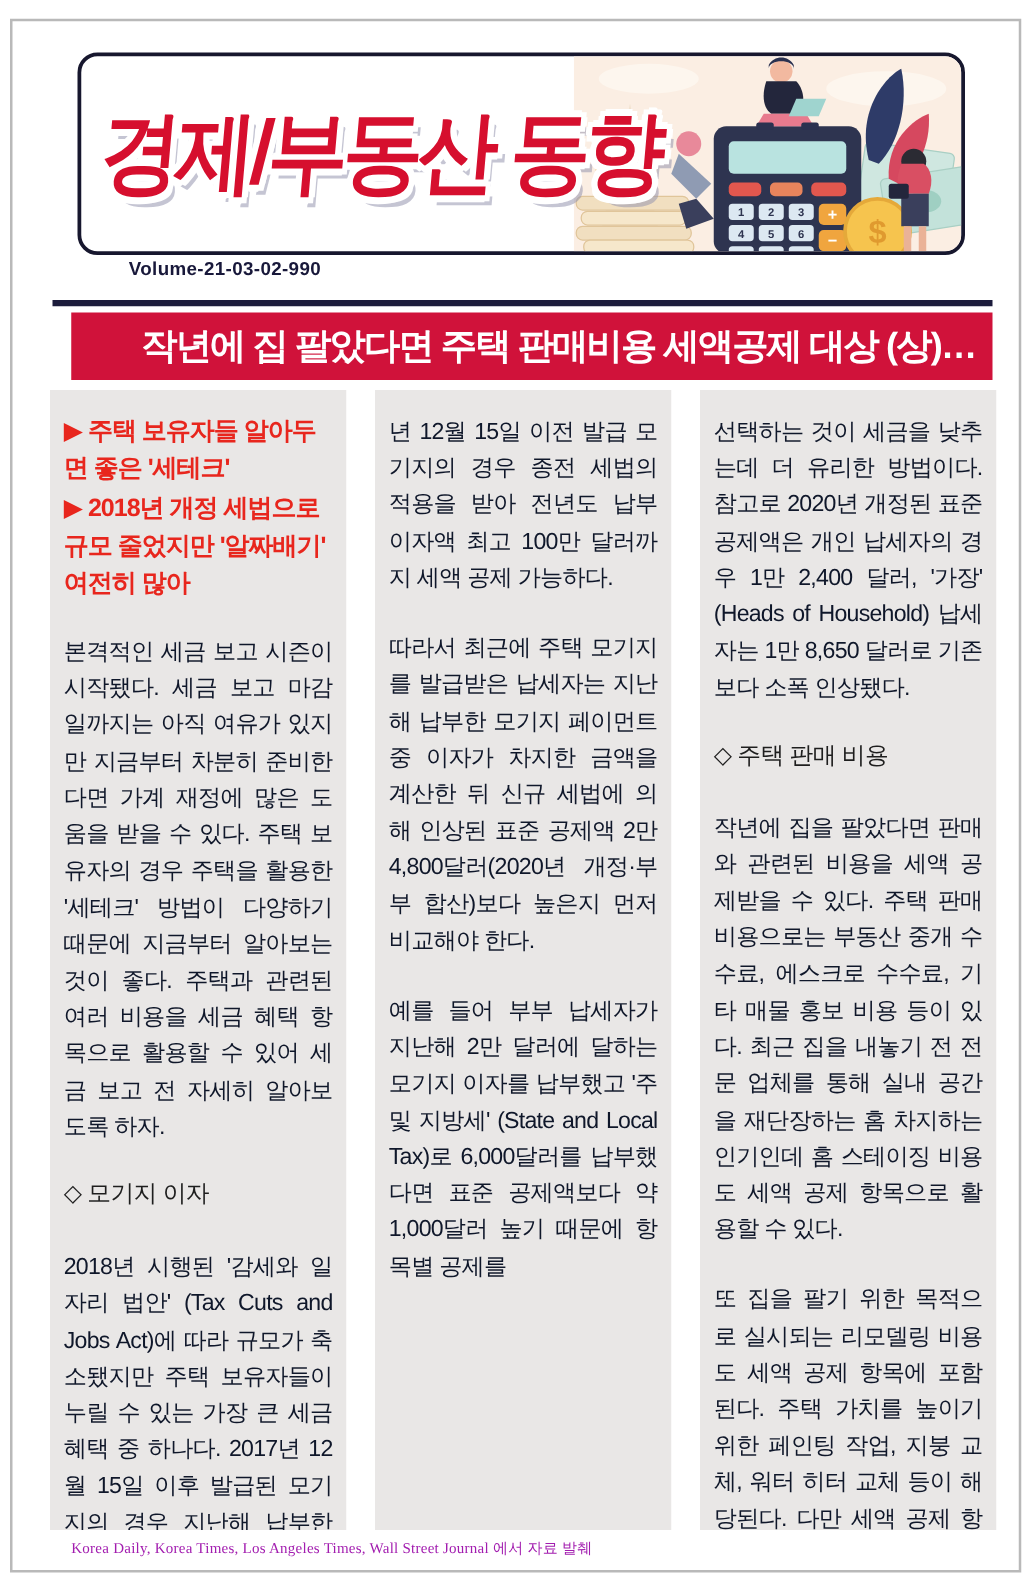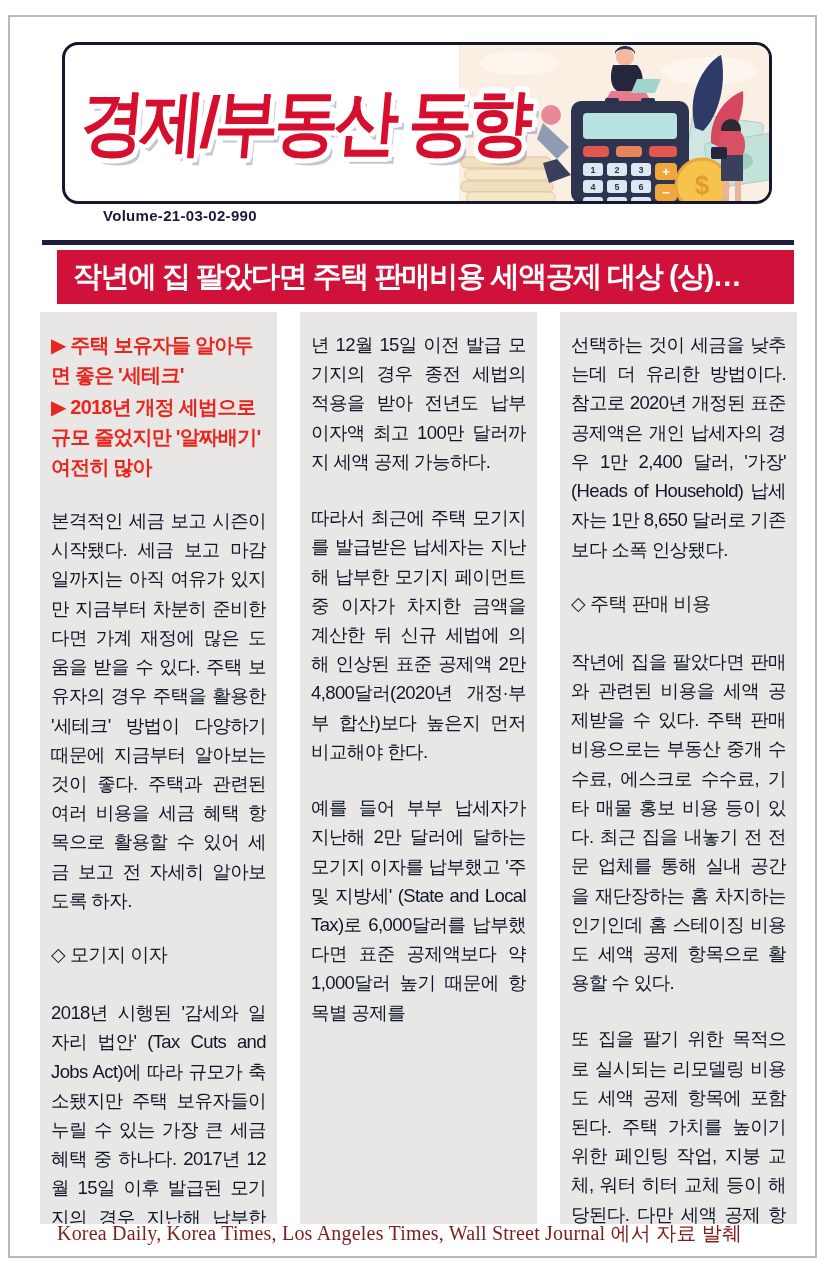--- a/index.html
+++ b/index.html
@@ -23,35 +23,35 @@
                       6px 7px 0 rgba(150,150,175,.55); }
   .volume-line { position:absolute; left:77px; top:190px; font-size:15px; font-weight:bold;
                  color:#18183a; letter-spacing:.3px;margin-left:16px; }
 
   
   .navy-rule { position:absolute; left:32px; top:223px; width:752px; height:5px;
                background:#1c1c3c; }
   .headline-banner { position:absolute; left:47px; top:233px; width:737px; height:54px;
                      background:#d0123a; display:flex; align-items:center; }
   .headline-text { color:#ffffff; font-size:29px; font-weight:800; letter-spacing:-1.5px;
-                   padding-left:16px; white-space:nowrap; }
+                   padding-left:16px; white-space:nowrap;margin-left:40px; }
 
   
   .article { position:absolute; left:30px; top:295px; width:757px; height:912px;
              display:flex; gap:23px; background:#ffffff; }
   .col { flex:1 1 0; background:#e9e7e6; padding:18px 11px; height:100%; overflow:hidden; }
   .col p { font-size:18.5px; line-height:1.58; color:#0f172a; text-align:justify;
            letter-spacing:-0.6px; margin-bottom:27px; }
   .lead-bullets { color:#e8261d; font-weight:bold; font-size:20px; line-height:1.5;
                   letter-spacing:-0.8px; margin-bottom:24px; }
   .lead-bullets div { margin-bottom:2px; }
   .subhead { font-size:19px; color:#1e1e1e; letter-spacing:-0.5px; margin:6px 0 30px 0; }
 
   
-  .footer-source { position:absolute; left:47px; bottom:9px; font-size:20px; color:#7f1d1d;
+  .footer-source { position:absolute; left:47px; bottom:9px; font-size:12px; color:#a21caf;
                    font-family:"Liberation Serif","DejaVu Serif",serif; letter-spacing:.2px; }
 </style>
 </head>
 <body>
 
 <div class="page">
 
   <div class="masthead-box">
     <svg class="masthead-illustration" viewBox="0 0 310 160" preserveAspectRatio="xMidYMid slice">
       <g>

